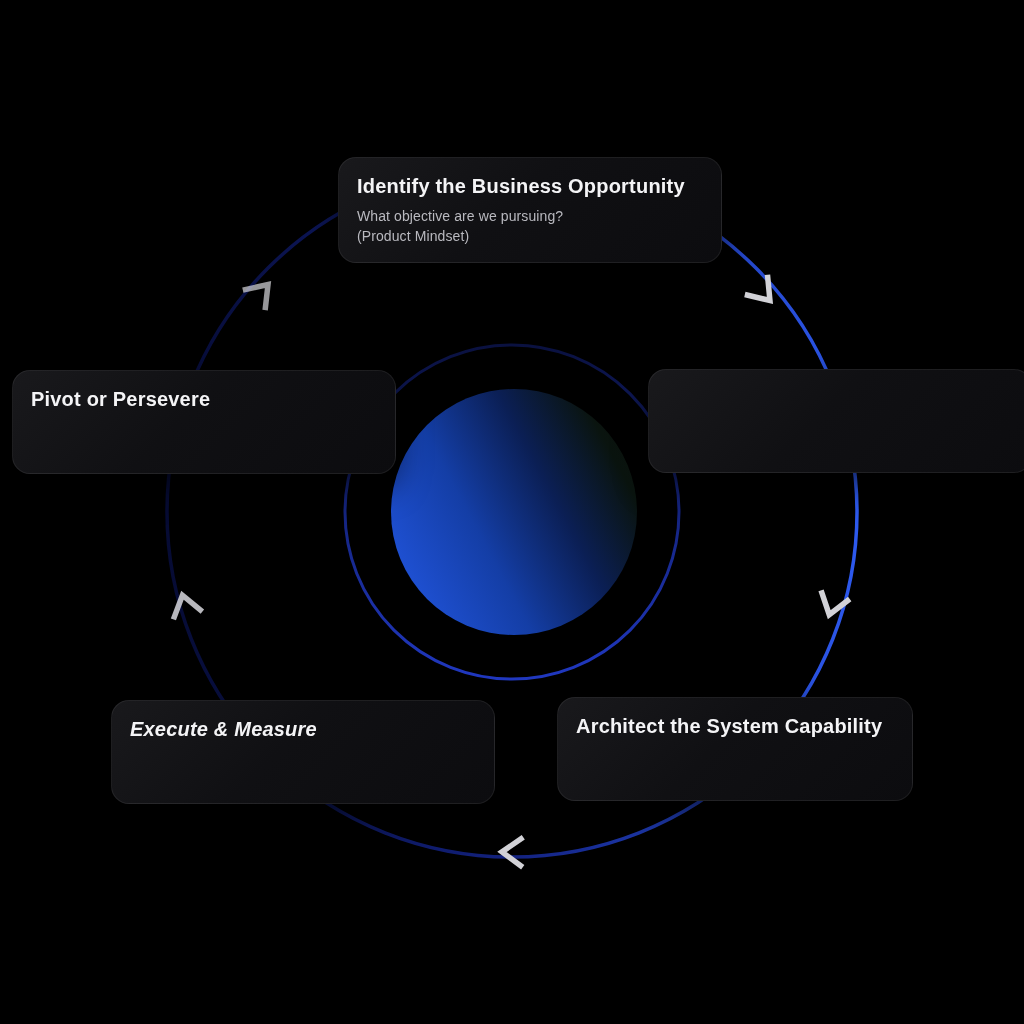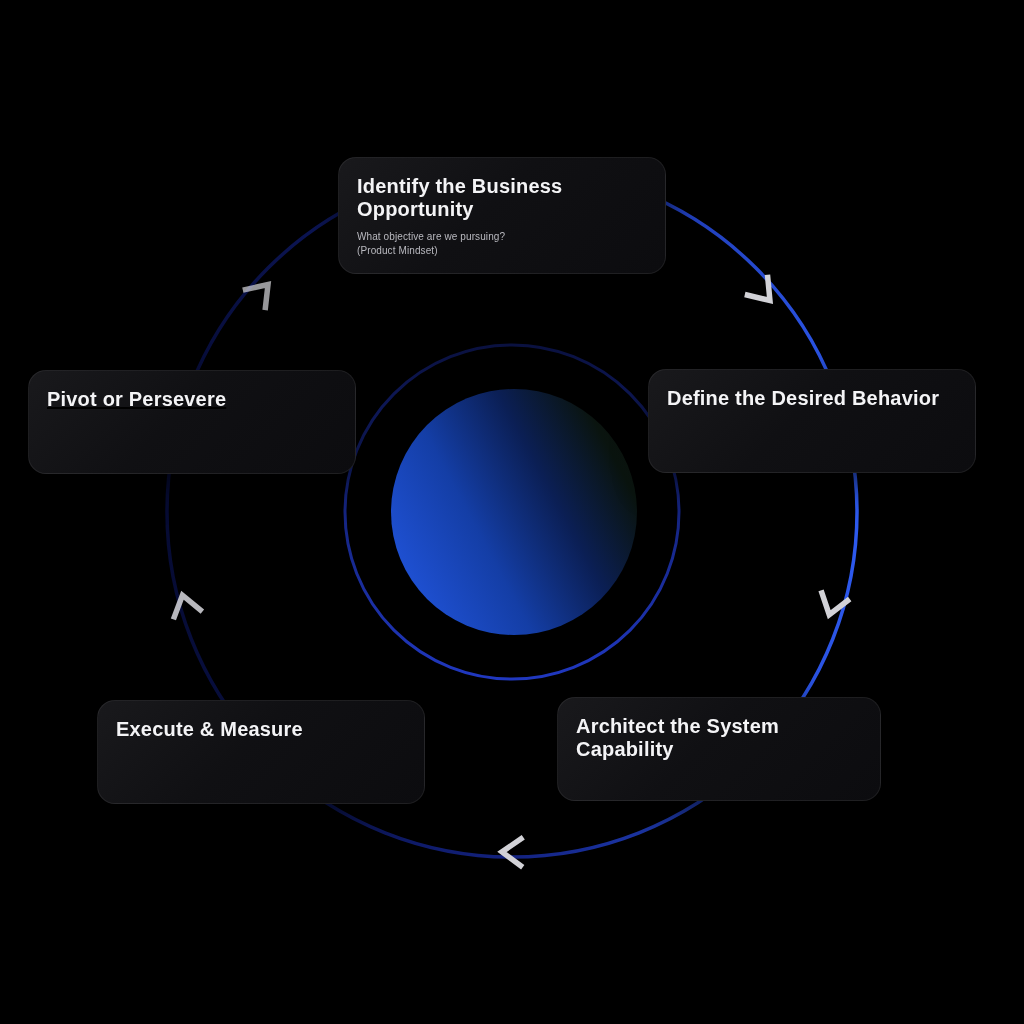--- a/index.html
+++ b/index.html
@@ -16,49 +16,49 @@
     overflow: hidden;
   }
   svg.ring-layer {
     position: absolute;
     inset: 0;
     width: 1024px;
     height: 1024px;
   }
   .card {
     position: absolute;
-    width: 328px;
+    width: 384px;
     min-height: 104px;
     box-sizing: border-box;
     padding: 17px 18px 15px 18px;
     background: linear-gradient(135deg, #19191c 0%, #101013 45%, #0c0c0f 100%);
     border: 1px solid rgba(255,255,255,0.07);
     border-radius: 18px;
     box-shadow: 0 12px 32px rgba(0,0,0,0.6);
   }
   .card h3 {
     margin: 0 0 9px 0;
     font-size: 20px;
     font-weight: 600;
     letter-spacing: 0.2px;
     color: #f4f4f6;
   }
   .card p {
     margin: 0;
-    font-size: 10px;
+    font-size: 14px;
     line-height: 1.42;
     letter-spacing: 0.1px;
     color: #b9b9bf;
     white-space: pre-line;
   }
   .card-identify  { left: 338px; top: 157px; }
   .card-define    { left: 648px; top: 369px; }
-  .card-pivot     { left: 28px;  top: 370px; text-decoration: underline; }
-  .card-execute   { left: 97px; top: 700px; }
-  .card-architect { left: 557px; top: 697px; width: 324px; }
+  .card-pivot     { left: 12px;  top: 370px; }
+  .card-execute   { left: 111px; top: 700px; font-style: italic; }
+  .card-architect { left: 557px; top: 697px; width: 356px; }
 </style>
 </head>
 <body>
 
 <div class="canvas">
 
   <svg class="ring-layer" viewBox="0 0 1024 1024" xmlns="http://www.w3.org/2000/svg">
     <defs>
       <linearGradient id="outerRingGrad" gradientUnits="userSpaceOnUse" x1="167" y1="512" x2="857" y2="512">
         <stop offset="0" stop-color="#060b34"></stop>
@@ -93,21 +93,20 @@
     </g>
   </svg>
 
   <div class="card card-identify">
     <h3>Identify the Business Opportunity</h3>
     <p>What objective are we pursuing?
 (Product Mindset)</p>
   </div>
 
   <div class="card card-define">
-    <h3>Define the Desired Behavior</h3>
   </div>
 
   <div class="card card-architect">
     <h3>Architect the System Capability</h3>
   </div>
 
   <div class="card card-execute">
     <h3>Execute &amp; Measure</h3>
   </div>
 

